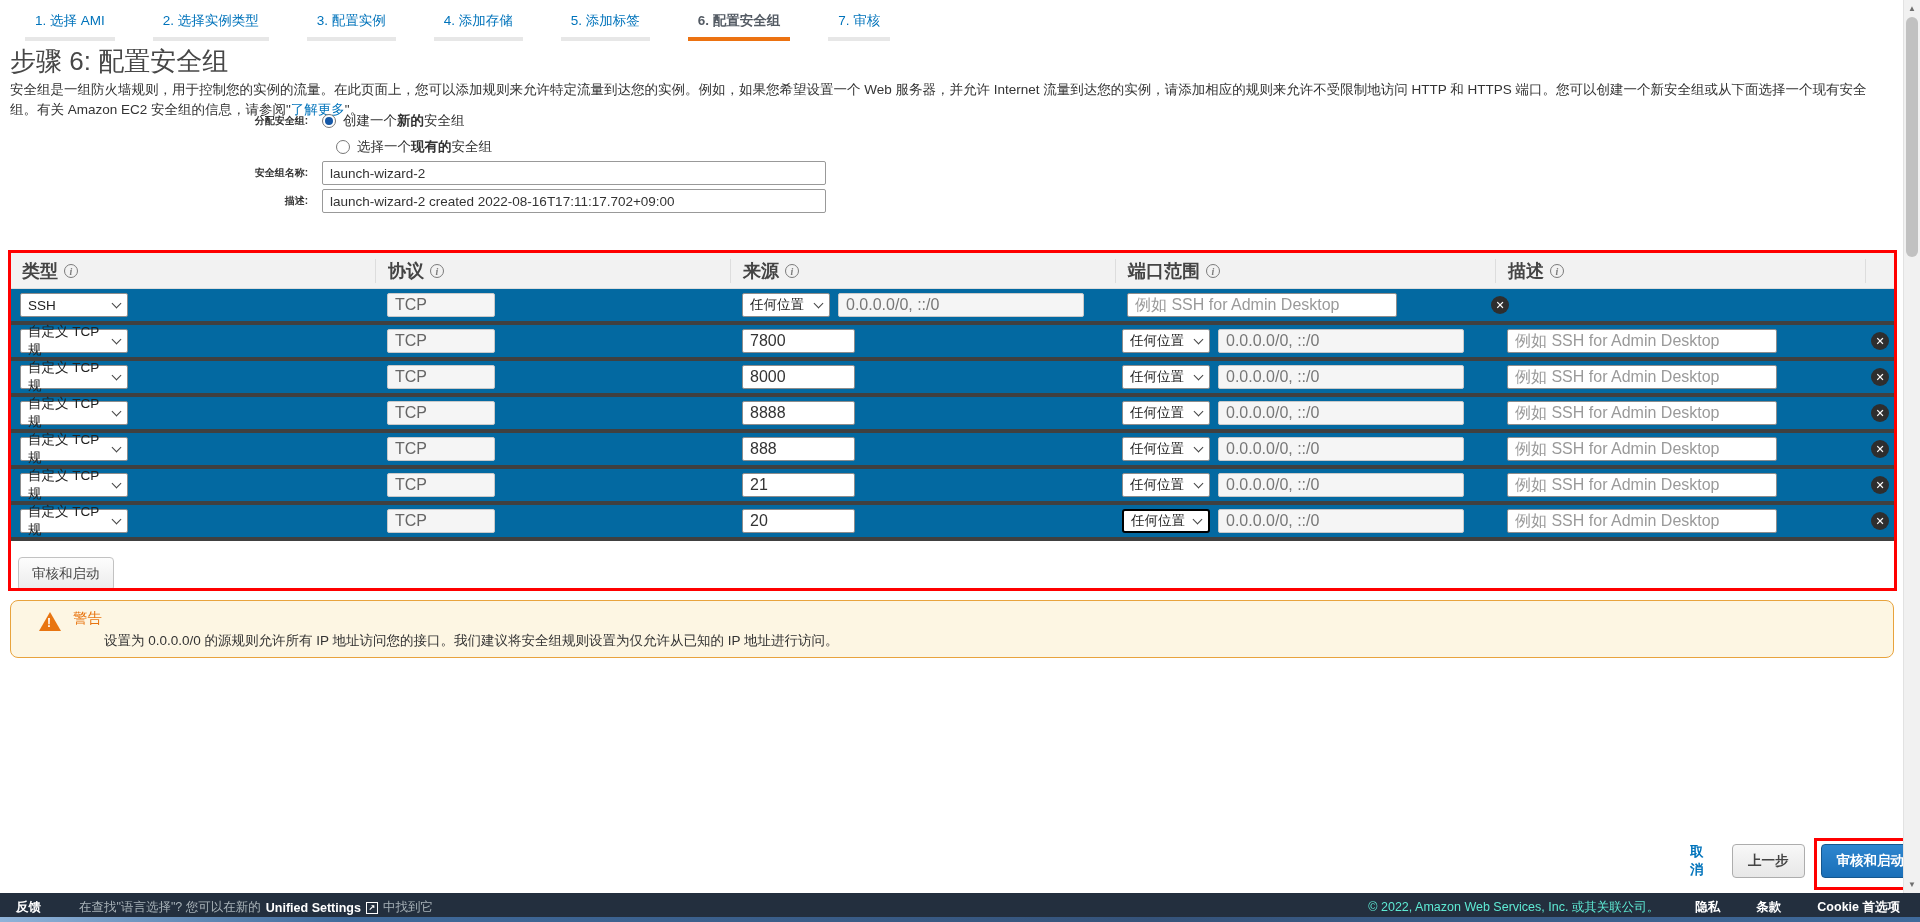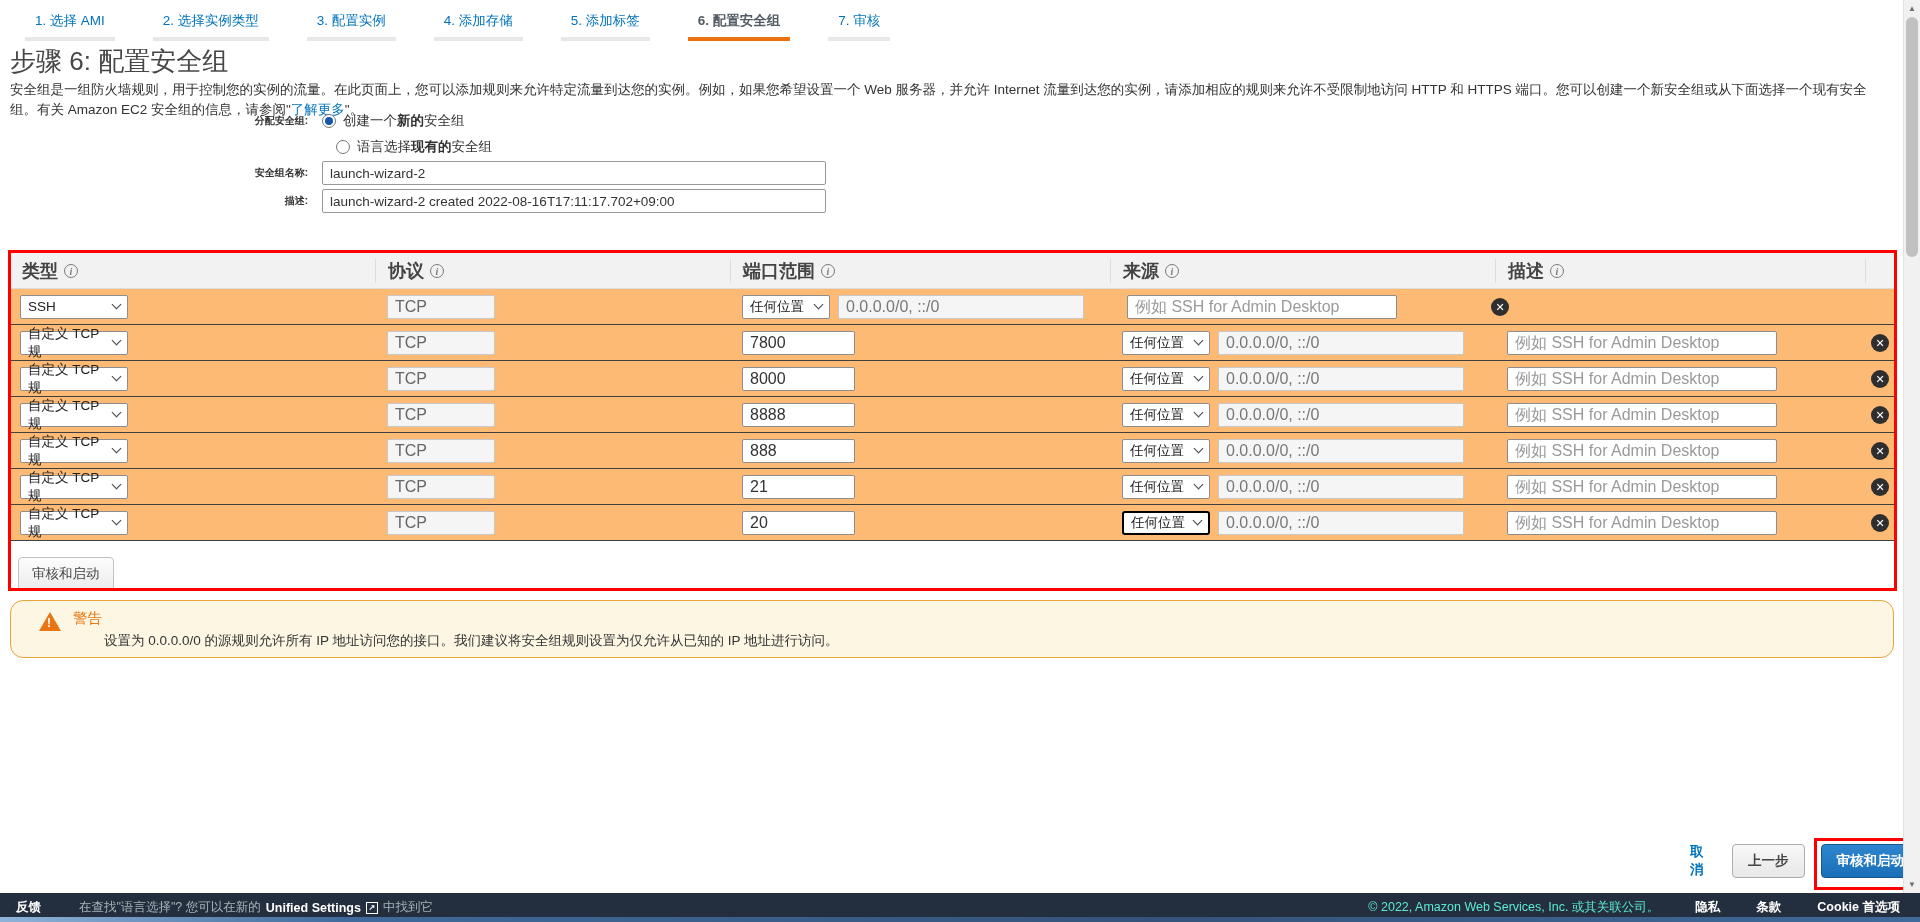--- a/index.html
+++ b/index.html
@@ -26,39 +26,39 @@
   .radio-text b { font-weight:bold; }
   .text-input { height:24px; border:1px solid #999; border-radius:2px; padding:0 7px; font-size:13.5px; color:#333; font-family:"Liberation Sans",sans-serif; background:#fff; }
   .wide { width:504px; }
 
   
   .rules-table { position:absolute; left:10px; top:253px; width:1886px; }
   .thead { display:flex; height:36px; background:#f2f2f2; border-bottom:1px solid #ddd; align-items:center; }
   .th { display:flex; align-items:center; font-size:18px; font-weight:bold; color:#444; padding-left:12px; height:24px; }
   .th + .th { border-left:1px solid #ddd; }
   .c-type{width:365px;} .c-proto{width:355px;} .c-port{width:380px;} .c-source{width:385px;} .c-desc{width:370px;} .c-del{width:31px;}
-  .trow { display:flex; height:36px; align-items:center; border-bottom:1px solid #404040; background:#fdba74; }
+  .trow { display:flex; height:36px; align-items:center; border-bottom:4px solid #404040; background:#0369a1; }
   .cell { display:flex; align-items:center; }
   .select { height:24px; background:#fff; border:1px solid #8d8d8d; border-radius:2px; display:flex; align-items:center; justify-content:space-between; padding:0 7px; font-size:13.5px; color:#222; margin-left:12px; cursor:pointer; }
   .select.focused { border:2px solid #000; border-radius:3px; }
   .sel-type { width:108px; margin-left:10px; }
   .sel-source { width:88px; }
   .chevron { width:7px; height:7px; border-right:1.6px solid #444; border-bottom:1.6px solid #444; transform:rotate(45deg); margin-top:-4px; flex:none; }
   .row-input { height:24px; border:1px solid #8d8d8d; border-radius:2px; padding:0 7px; font-size:16px; color:#333; background:#fff; font-family:Liberation Sans, sans-serif; margin-left:12px; }
   .row-input::placeholder { color:#9a9a9a; }
   .disabled-input { background:#f5f5f5; border-color:#c9c9c9; color:#666; }
   .in-proto { width:108px; } .in-port { width:113px; } .in-source { width:246px; margin-left:8px; color:#777; } .in-desc { width:270px; }
   .del-btn { width:18px; height:18px; border-radius:50%; background:#2e2e2e; color:#fff; font-size:11px; line-height:18px; text-align:center; cursor:pointer; margin-left:6px; flex:none; }
   .add-rule-btn { margin:16px 0 0 8px; display:inline-block; padding:7px 13px; font-size:13.5px; color:#444; background:linear-gradient(#fdfdfd,#ebebeb); border:1px solid #c2c2c2; border-radius:4px; cursor:pointer; }
 
   .info-icon { width:14px; height:14px; border-radius:50%; border:1px solid #7b7b7b; color:#7b7b7b; font-size:10px; line-height:13px; text-align:center; font-style:italic; font-family:"Liberation Serif",serif; margin-left:6px; flex:none; }
   .info-icon::after { content:"i"; }
 
   
-  .warning-box { position:absolute; left:10px; top:600px; width:1884px; height:58px; background:#fdf6e3; border:1px solid #e8a33d; border-radius:13px; }
+  .warning-box { position:absolute; left:10px; top:600px; width:1884px; height:58px; background:#fdf6e3; border:1px solid #e8a33d; border-radius:8px; }
   .warn-tri { position:absolute; left:28px; top:11px; width:0; height:0; border-left:11px solid transparent; border-right:11px solid transparent; border-bottom:19px solid #e87511; }
   .warn-tri::after { content:"!"; position:absolute; left:-3px; top:4px; color:#fff; font-size:12px; font-weight:bold; }
   .warn-title { position:absolute; left:62px; top:8px; font-size:14.5px; color:#e87511; }
   .warn-body { position:absolute; left:62px; top:31px; font-size:13.5px; color:#333;margin-left:31px; }
 
   
   .actions { position:absolute; top:843px; left:1690px; display:flex; align-items:center; gap:16px; }
   .cancel-link { font-size:13.5px; font-weight:bold; color:#0073bb; cursor:pointer; }
   .btn { font-size:13.5px; font-weight:bold; border-radius:4px; padding:7px 15px; cursor:pointer; white-space:nowrap; }
   .btn-prev { color:#444; background:linear-gradient(#f8f8f8,#e7e7e7); border:1px solid #adadad; }
@@ -105,21 +105,21 @@
   <div class="step-title">步骤 6: 配置安全组</div>
   <div class="intro"><span>安全组是一组防火墙规则，用于控制您的实例的流量。在此页面上，您可以添加规则来允许特定流量到达您的实例。例如，如果您希望设置一个 Web 服务器，并允许 Internet 流量到达您的实例，请添加相应的规则来允许不受限制地访问 HTTP 和 HTTPS 端口。您可以创建一个新安全组或从下面选择一个现有安全组。有关 Amazon EC2 安全组的信息，请参阅"</span><a class="link">了解更多</a><span>"。</span></div>
 
   <div class="form-row" style="top:112px;">
     <div class="form-label">分配安全组:</div>
     <span class="radio checked"></span>
     <span class="radio-text"><span>创建一个</span><b>新的</b><span>安全组</span></span>
   </div>
   <div class="form-row" style="top:138px; padding-left:336px;">
     <span class="radio"></span>
-    <span class="radio-text"><span>语言选择</span><b>现有的</b><span>安全组</span></span>
+    <span class="radio-text"><span>选择一个</span><b>现有的</b><span>安全组</span></span>
   </div>
 
   <div class="form-row" style="top:161px;">
     <div class="form-label">安全组名称:</div>
     <input class="text-input wide" value="launch-wizard-2" style="">
   </div>
   <div class="form-row" style="top:189px;">
     <div class="form-label">描述:</div>
     <input class="text-input wide" value="launch-wizard-2 created 2022-08-16T17:11:17.702+09:00" style="">
   </div>
@@ -127,26 +127,26 @@
   <div class="rules-table">
     <div class="thead">
       <div class="th c-type">
           <span>类型</span>
           <span class="info-icon"></span>
         </div>
       <div class="th c-proto">
           <span>协议</span>
           <span class="info-icon"></span>
         </div>
+      <div class="th c-source">
+          <span>来源</span>
+          <span class="info-icon"></span>
+        </div>
       <div class="th c-port">
           <span>端口范围</span>
-          <span class="info-icon"></span>
-        </div>
-      <div class="th c-source">
-          <span>来源</span>
           <span class="info-icon"></span>
         </div>
       <div class="th c-desc">
           <span>描述</span>
           <span class="info-icon"></span>
         </div>
       <div class="th c-del"></div>
     </div>
     <div>
         <div class="trow">

